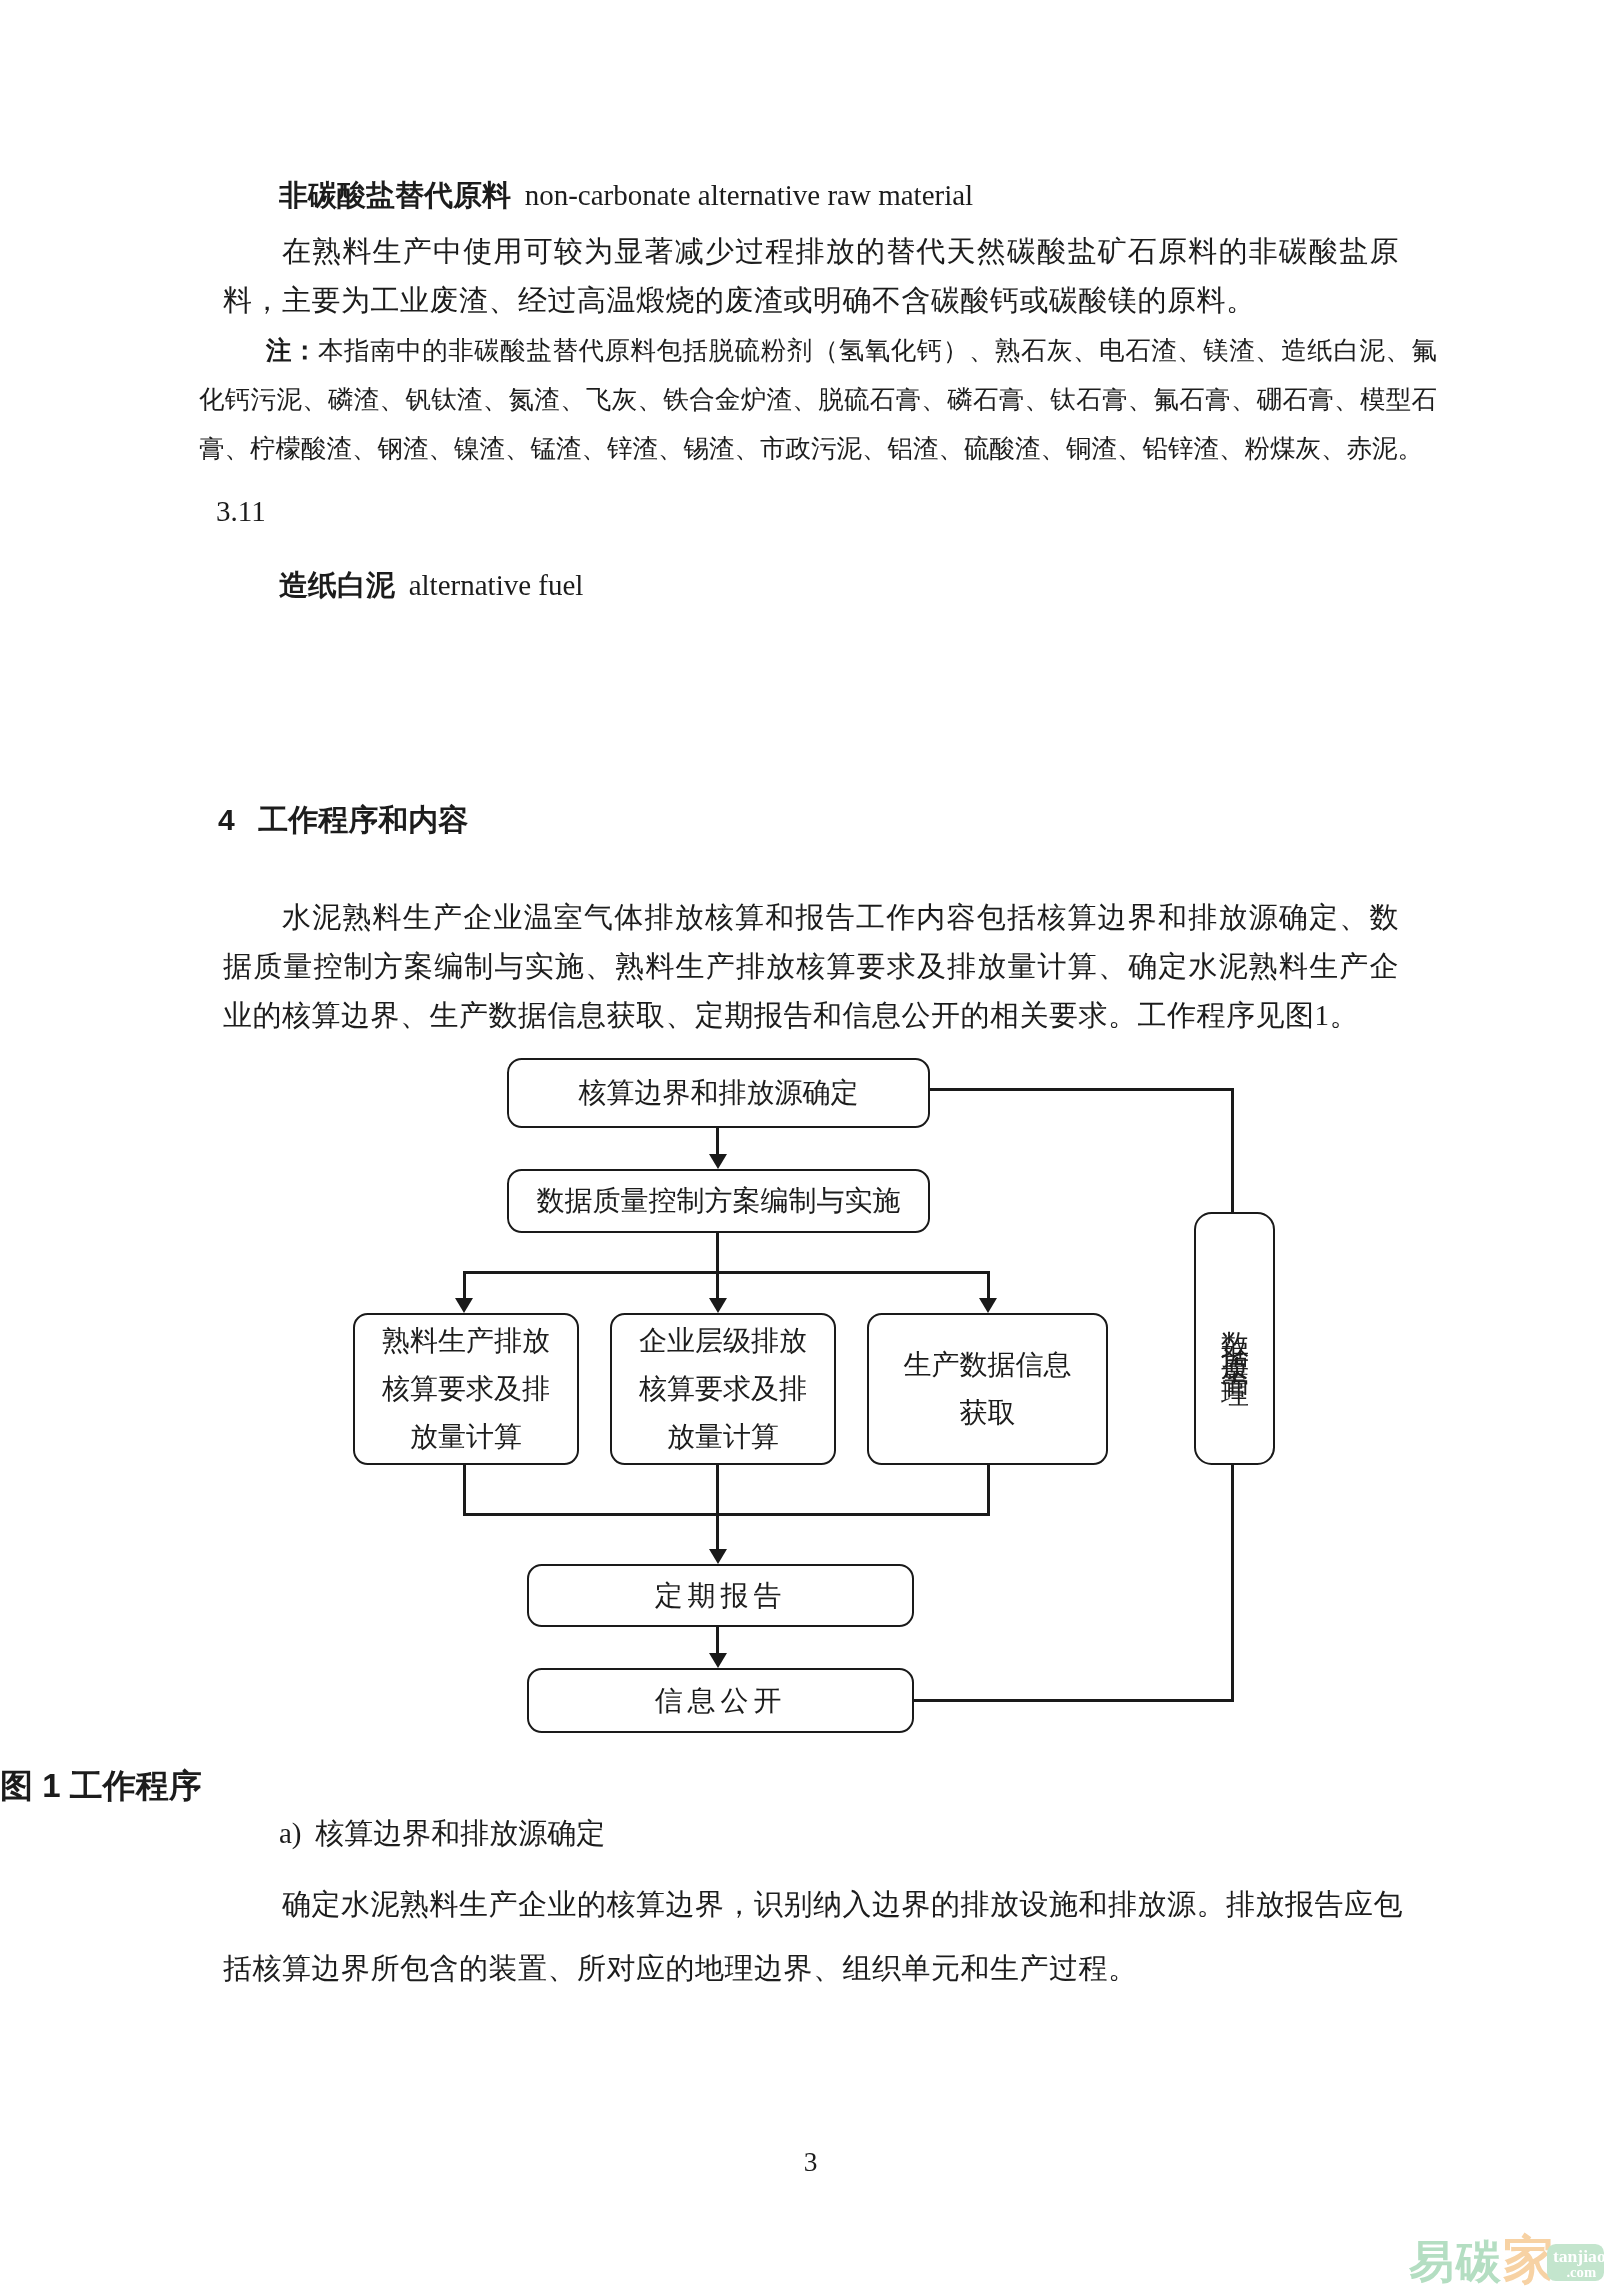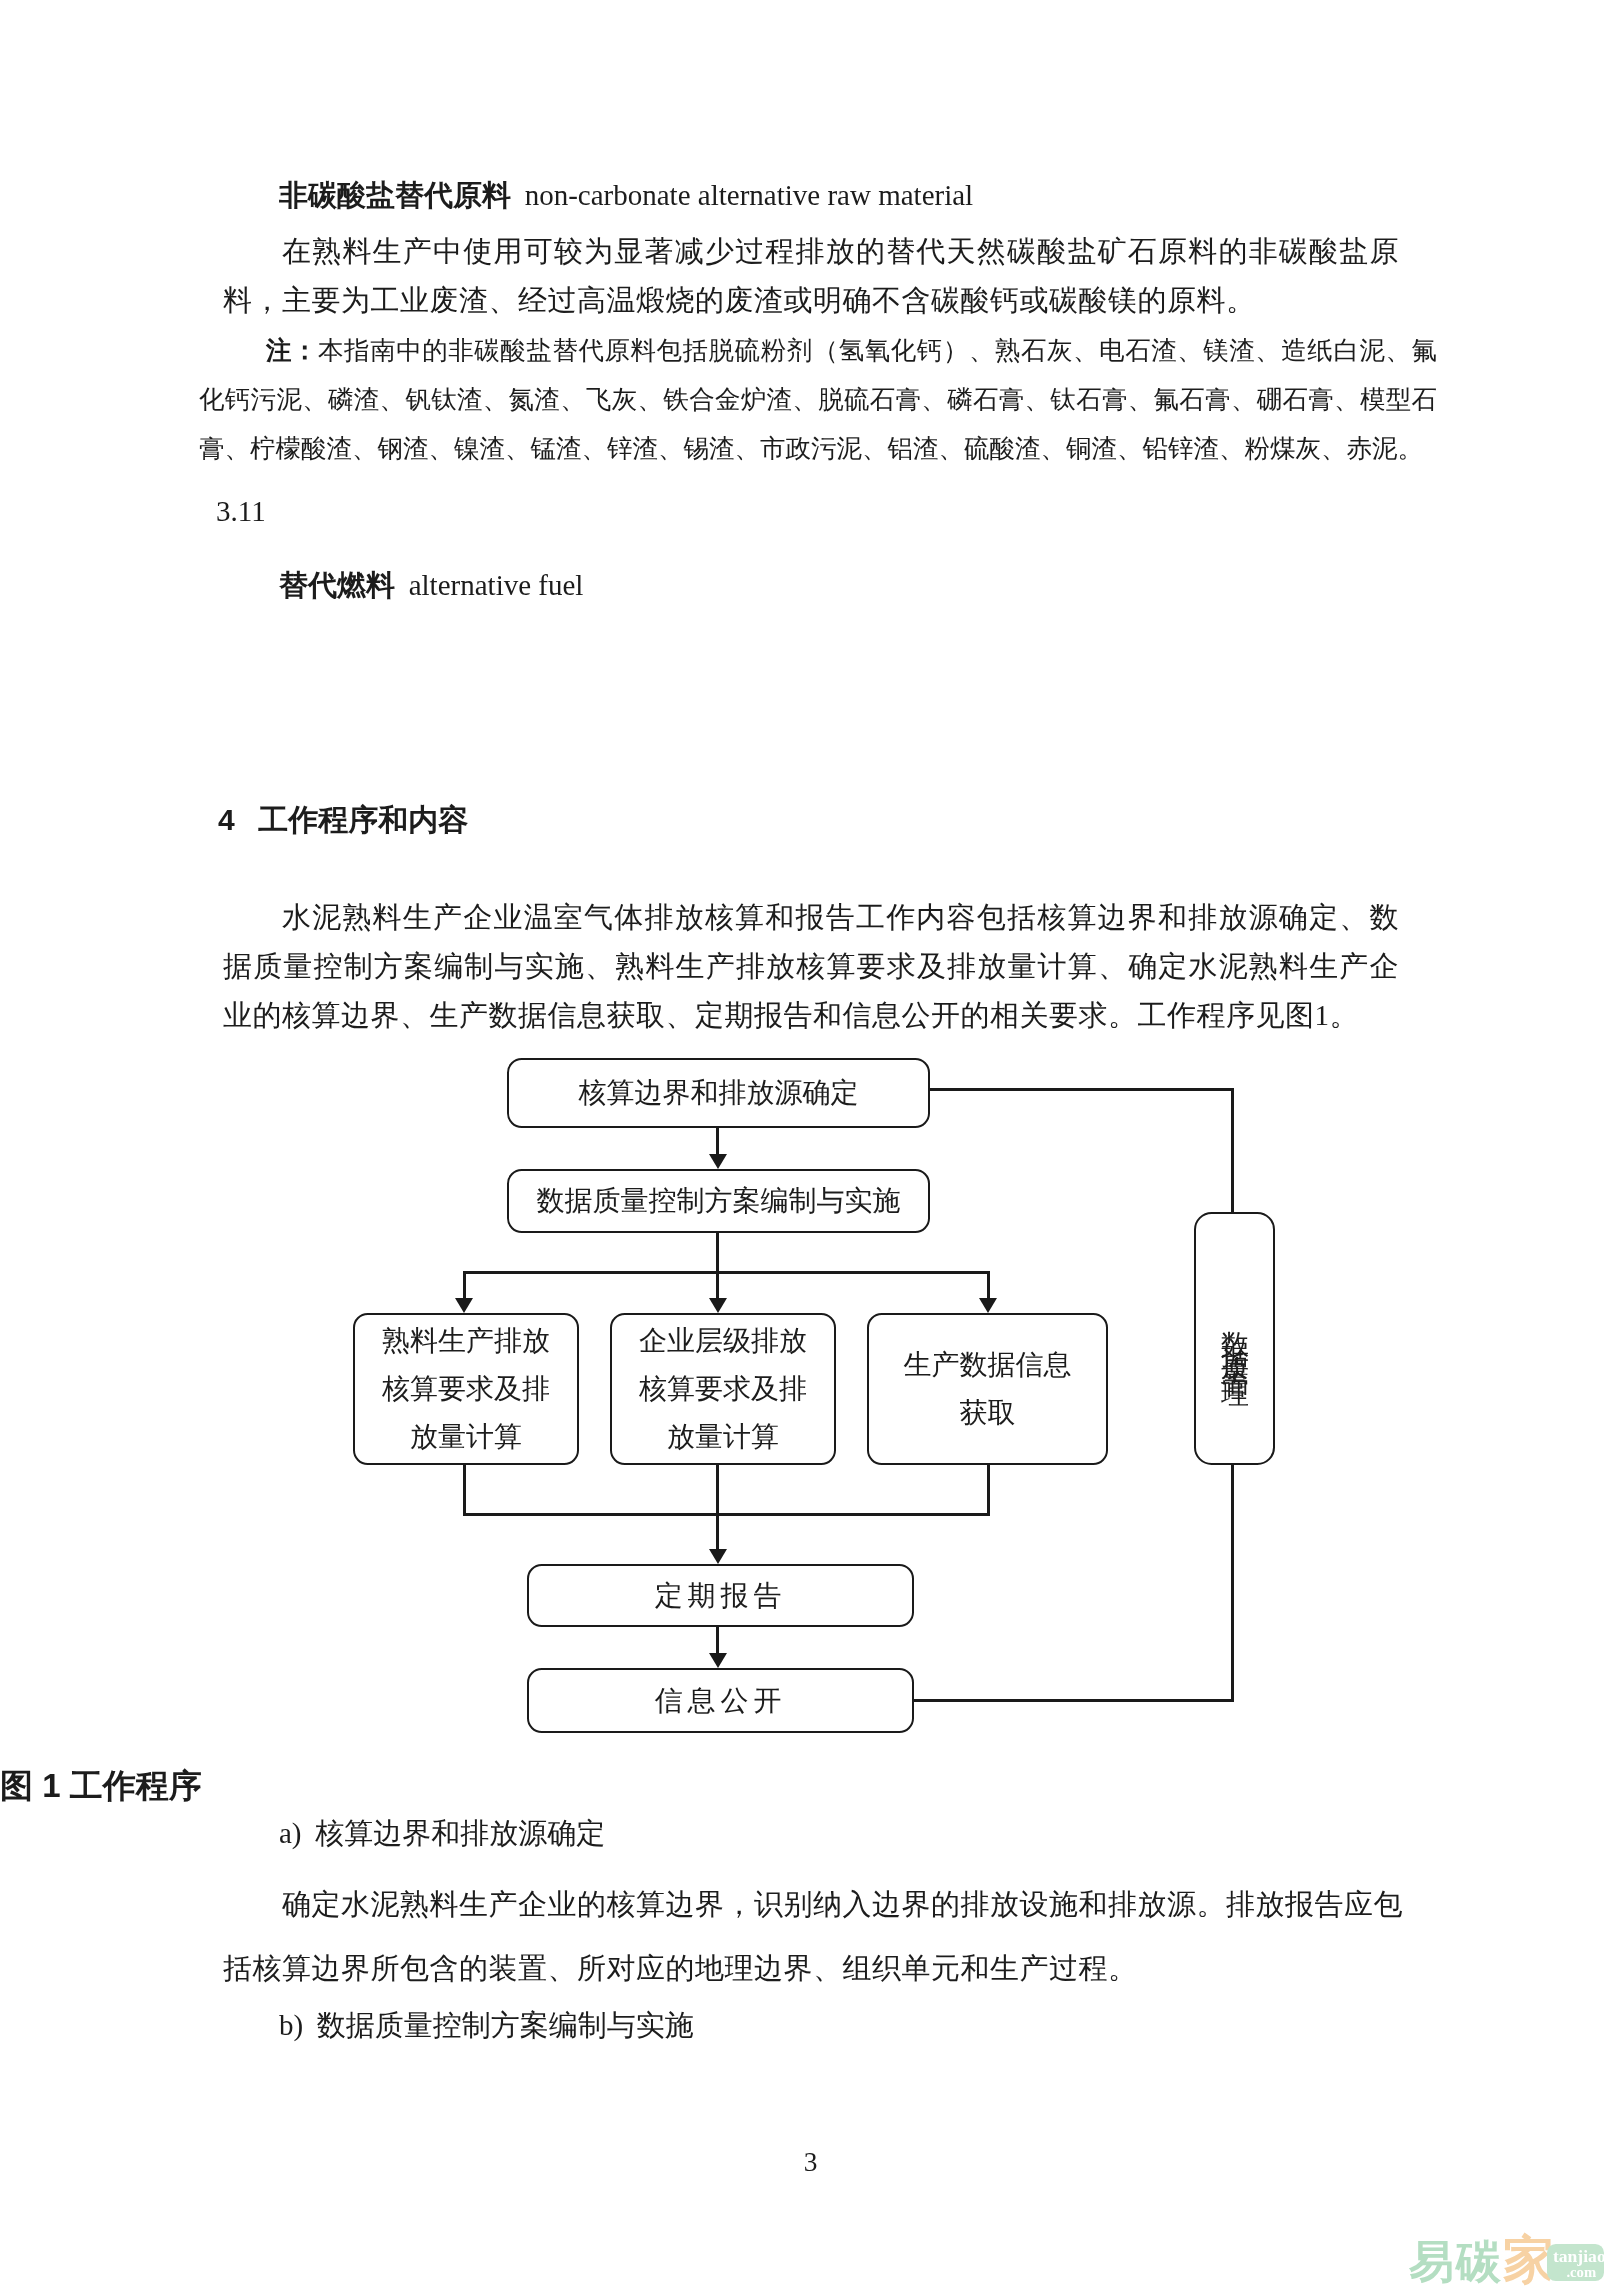--- a/index.html
+++ b/index.html
@@ -65,21 +65,21 @@
     <span class="zh-bold">非碳酸盐替代原料</span><span class="en-serif">non-carbonate alternative raw material</span>
   </div>
   <div class="abs note" style="left:199px;top:326px;width:1238px;">
     <b>注：</b><span>本指南中的非碳酸盐替代原料包括脱硫粉剂（氢氧化钙）、熟石灰、电石渣、镁渣、造纸白泥、氟化钙污泥、磷渣、钒钛渣、氮渣、飞灰、铁合金炉渣、脱硫石膏、磷石膏、钛石膏、氟石膏、硼石膏、模型石膏、柠檬酸渣、钢渣、镍渣、锰渣、锌渣、锡渣、市政污泥、铝渣、硫酸渣、铜渣、铅锌渣、粉煤灰、赤泥。</span>
   </div>
   <div class="abs para" style="left:223px;top:227px;width:1176px;">在熟料生产中使用可较为显著减少过程排放的替代天然碳酸盐矿石原料的非碳酸盐原料，主要为工业废渣、经过高温煅烧的废渣或明确不含碳酸钙或碳酸镁的原料。</div>
 
   <div class="abs clause" style="left:216px;top:495px;">3.11</div>
 
   <div class="abs term-head" style="left:279px;top:568px;">
-    <span class="zh-bold">替代燃料</span><span class="en-serif">alternative fuel</span>
+    <span class="zh-bold">造纸白泥</span><span class="en-serif">alternative fuel</span>
   </div>
 
   <div class="abs sec-head" style="left:218px;top:800px;">
     <span class="num">4</span><span>工作程序和内容</span>
   </div>
   <div class="abs para" style="left:223px;top:893px;width:1176px;">水泥熟料生产企业温室气体排放核算和报告工作内容包括核算边界和排放源确定、数据质量控制方案编制与实施、熟料生产排放核算要求及排放量计算、确定水泥熟料生产企业的核算边界、生产数据信息获取、定期报告和信息公开的相关要求。工作程序见图1。</div>
 
   <div class="abs" style="left:0;top:0;width:1621px;height:2293px;pointer-events:none;">
 
     <div class="fbox" style="left:507px;top:1058px;width:423px;height:70px;">核算边界和排放源确定</div>
@@ -127,23 +127,20 @@
     <div class="l" style="left:1231px;top:1465px;width:2.9px;height:236px;"></div>
     <div class="l" style="left:914px;top:1699px;width:320px;height:2.9px;"></div>
 
     <div class="abs caption" style="top:1764px;">图 1  工作程序</div>
   </div>
 
   <div class="abs li-row" style="left:279px;top:1814px;">
     <span class="lbl">a)</span><span>核算边界和排放源确定</span>
   </div>
   <div class="abs para para-wide" style="left:223px;top:1872px;width:1180px;">确定水泥熟料生产企业的核算边界，识别纳入边界的排放设施和排放源。排放报告应包括核算边界所包含的装置、所对应的地理边界、组织单元和生产过程。</div>
-  <div class="abs li-row" style="left:279px;top:2006px;">
-    <span class="lbl">b)</span><span>数据质量控制方案编制与实施</span>
-  </div>
 
   <div class="abs pageno" style="top:2147px;">3</div>
 
   <div class="wm" style="left:1409px;top:2235px;">
     <span class="g">易碳</span>
       <span class="o">家</span>
   </div>
   <div class="wm-badge" style="left:1547px;top:2244px;width:57px;height:37px;">
     <div class="b1">tanjiaoyi</div>
     <div class="b2">.com</div>

